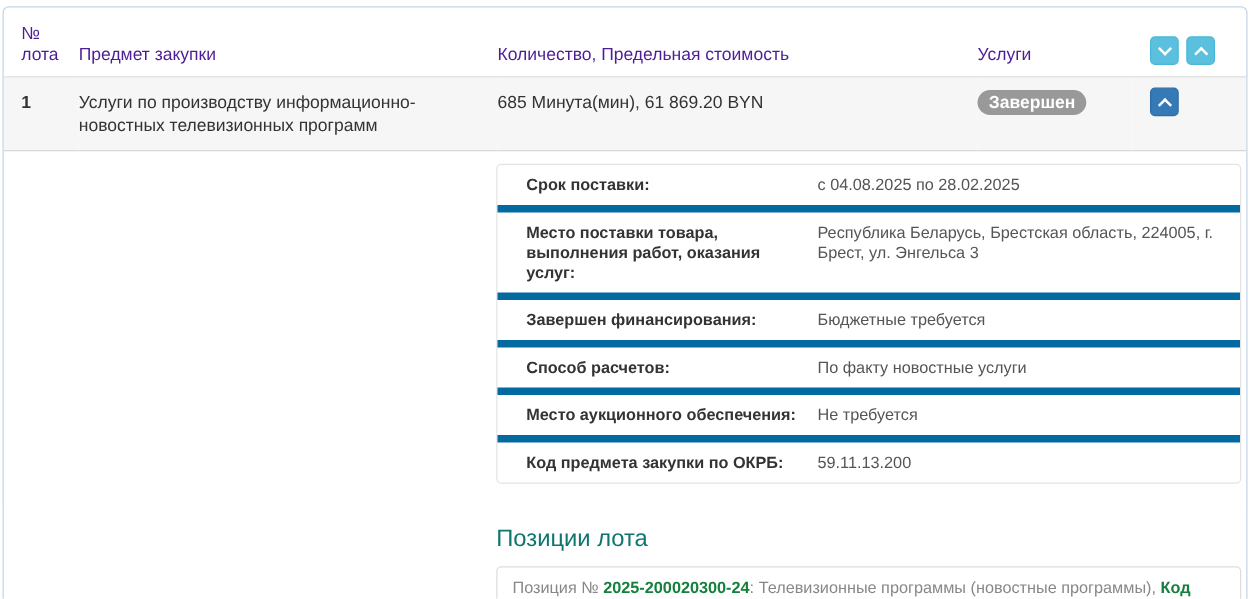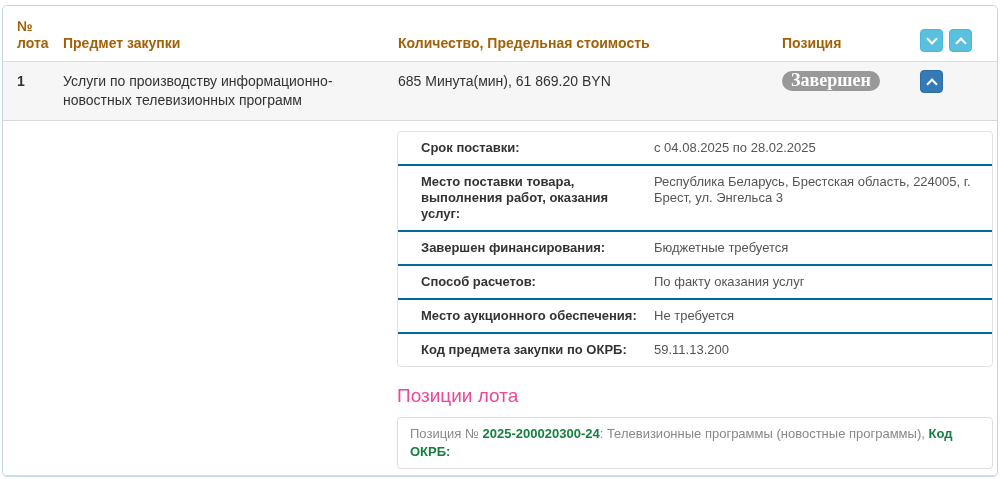--- a/index.html
+++ b/index.html
@@ -18,69 +18,69 @@
     color: #fff;
     font-size: 14px;
     font-weight: bold;
     padding: 5px 14px 6px 14px;
     line-height: 16px;
     border-radius: 4px 4px 0 0;
   }
   table.lots-table { width: 100%; border-collapse: collapse; table-layout: fixed; }
   .lots-table th {
     text-align: left; vertical-align: bottom;
-    font-size: 14px; font-weight: bold; color: #a16207;
+    font-size: 14px; font-weight: normal; color: #4c1d95;
     padding: 12px 6px 9px 0; line-height: 17px;
     border-bottom: 1px solid #ddd;
   }
   .lots-table th.col-num { padding-left: 14px; }
   .num-head { display: block; width: 34px; }
   .hdr-btns { display: flex; gap: 6px; padding-left: 14px; margin-bottom: 0; }
   .lots-table td {
     vertical-align: top; font-size: 14px; color: #333;
     padding: 10px 6px 10px 0; line-height: 19px;
   }
   tr.lot-row { background: #f6f6f6; }
   tr.lot-row td { border-bottom: 1px solid #d9d9d9; height: 49px; }
   td.cell-num { padding-left: 14px; font-weight: bold; }
   td.cell-actions { padding-left: 14px; padding-top: 8px; }
   .badge {
     display: inline-block; background: #999; color: #fff;
-    font-size: 18px; font-weight: bold; line-height: 13px;
-    padding: 3px 9px 4px 9px; border-radius: 10px; margin-top: -1px; font-family: Liberation Serif, serif;
+    font-size: 14px; font-weight: bold; line-height: 13px;
+    padding: 3px 9px 4px 9px; border-radius: 10px; margin-top: -1px;
   }
   .btn {
     width: 23px; height: 23px; border-radius: 4px; cursor: pointer;
     display: inline-flex; align-items: center; justify-content: center;
     padding: 0;
   }
   .btn-light { background: #5bc0de; border: 1px solid #46b8da; }
   .btn-dark  { background: #337ab7; border: 1px solid #2e6da4; }
   .chev { display: inline-block; width: 8px; height: 8px;
     border-left: 2px solid #fff; border-bottom: 2px solid #fff; }
   .chev-down { transform: rotate(-45deg); margin-top: -4px; }
   .chev-up   { transform: rotate(135deg); margin-top: 4px; }
   tr.detail-row td { padding: 0; }
   .detail-wrap { margin-left: 394px; width: 596px; padding: 10px 0 6px 0; }
   .detail-table {
     border: 1px solid #e3e3e3; border-radius: 4px; background: #fff;
   }
-  .detail-line { display: flex; border-top: 2px solid #0369a1; }
+  .detail-line { display: flex; border-top: 6px solid #0369a1; }
   .detail-line:first-child { border-top: none; }
   .d-label {
     width: 256px; flex: 0 0 256px;
     padding: 8px 14px 8px 23px;
     font-size: 13px; font-weight: bold; color: #333; line-height: 16px;
   }
   .d-value {
     flex: 1; padding: 8px 12px 8px 0;
     font-size: 13px; color: #555; line-height: 16px;
   }
   .positions-heading {
-    margin-top: 18px; font-size: 19px; font-weight: 400; color: #ec4899;
+    margin-top: 34px; font-size: 19px; font-weight: 400; color: #0f766e;
     line-height: 22px;
   }
   .pos-box {
     margin-top: 10px; border: 1px solid #ddd; border-radius: 4px;
     background: #fff; padding: 7px 12px;
     font-size: 13px; color: #888; line-height: 18px;
   }
   .pos-box .b { font-weight: bold; color: #15803d; }
   .detail-bottom-line { border-bottom: 1px solid #ddd; }
 </style>
@@ -102,21 +102,21 @@
         <th class="col-num">
           <span class="num-head">№ лота</span>
         </th>
         <th>
           <span>Предмет закупки</span>
         </th>
         <th>
           <span>Количество, Предельная стоимость</span>
         </th>
         <th>
-          <span>Позиция</span>
+          <span>Услуги</span>
         </th>
         <th>
           <span class="hdr-btns">
             <button class="btn btn-light">
               <span class="chev chev-down"></span>
             </button>
             <button class="btn btn-light">
               <span class="chev chev-up"></span>
             </button>
           </span>
@@ -148,21 +148,21 @@
               <div class="detail-line">
                 <div class="d-label">Место поставки товара, выполнения работ, оказания услуг:</div>
                 <div class="d-value">Республика Беларусь, Брестская область, 224005, г. Брест, ул. Энгельса 3</div>
               </div>
               <div class="detail-line">
                 <div class="d-label">Завершен финансирования:</div>
                 <div class="d-value">Бюджетные требуется</div>
               </div>
               <div class="detail-line">
                 <div class="d-label">Способ расчетов:</div>
-                <div class="d-value">По факту оказания услуг</div>
+                <div class="d-value">По факту новостные услуги</div>
               </div>
               <div class="detail-line">
                 <div class="d-label">Место аукционного обеспечения:</div>
                 <div class="d-value">Не требуется</div>
               </div>
               <div class="detail-line">
                 <div class="d-label">Код предмета закупки по ОКРБ:</div>
                 <div class="d-value">59.11.13.200</div>
               </div>
             </div>

